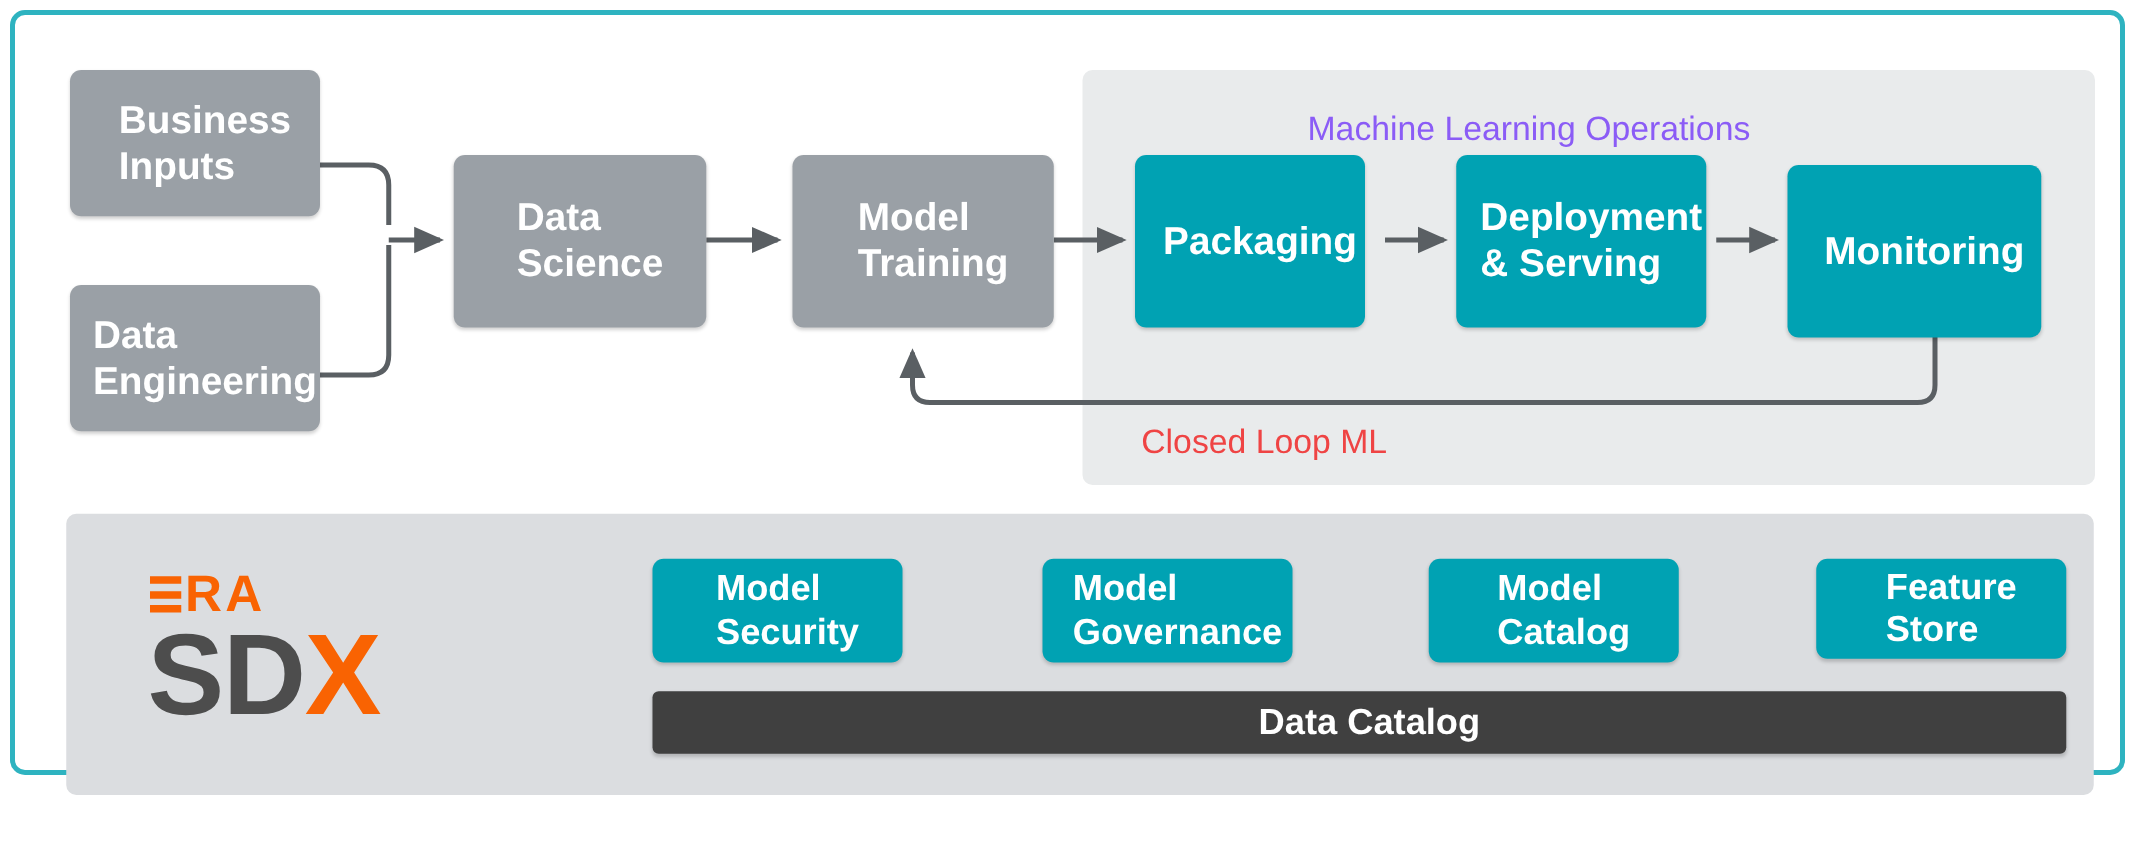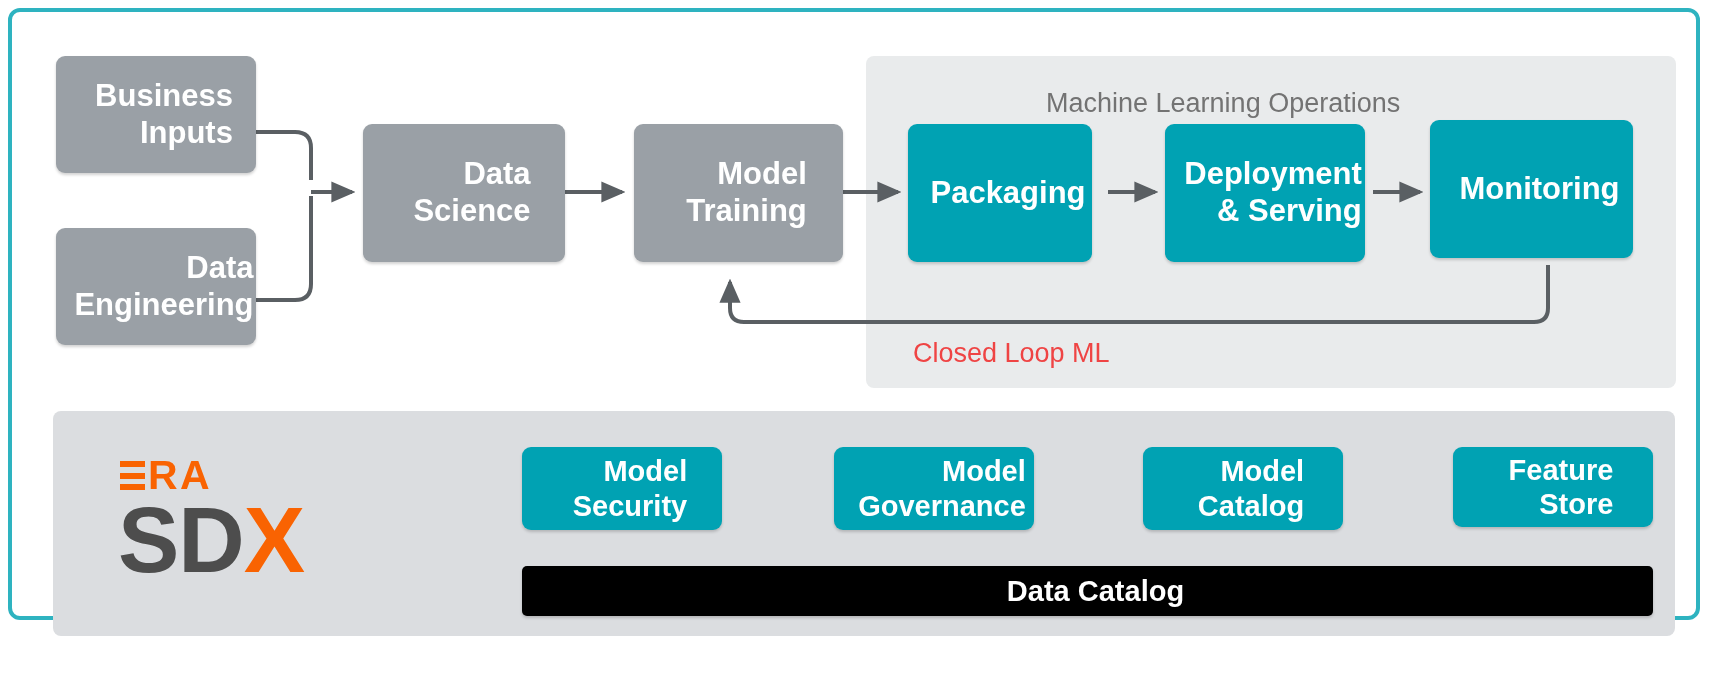--- a/index.html
+++ b/index.html
@@ -29,46 +29,46 @@
     border-radius: 12px;
     background: #ffffff;
   }
   
   .node {
     position: absolute;
     box-sizing: border-box;
     display: flex;
     align-items: center;
     justify-content: center;
-    text-align: right;
+    text-align: left;
     color: #ffffff;
     font-weight: bold;
     line-height: 1.18;
     border-radius: 9px;
     box-shadow: 0 2px 3px rgba(0,0,0,0.18);
     white-space: pre-line;
     user-select: none;
     padding-left: 16px;
   }
   .node.gray  { background: #9aa0a6; }
   .node.teal  { background: #00A2B3; }
-  .node.slate { background: #000000; margin-top: 13px; }
+  .node.slate { background: #404040; }
 
   
   .panel {
     position: absolute;
     box-sizing: border-box;
     border-radius: 8px;
   }
   .panel.mlops { background: #E9EBEC; }
   .panel.sdx   { background: #DBDDE0; }
 
   .panel-title {
     position: absolute;
-    color: #737373;
+    color: #8b5cf6;
     font-size: 27px;
     font-weight: normal;
     white-space: nowrap;
     user-select: none;
   }
   .panel-subtitle {
     position: absolute;
     color: #ef4444;
     font-size: 27px;
     font-weight: normal;
@@ -190,21 +190,21 @@
 
   <div class="node teal" style="left:908px; top:124px; width:184px; height:138px; font-size:31px;">
     <span>Packaging</span>
   </div>
 
   <div class="node teal" style="left:1165px; top:124px; width:200px; height:138px; font-size:31px;">
     <span>Deployment
 &amp; Serving</span>
   </div>
 
-  <div class="node teal" style="left:1430px; top:120px; width:203px; height:138px; font-size:31px;">
+  <div class="node teal" style="left:1430px; top:132px; width:203px; height:138px; font-size:31px;">
     <span>Monitoring</span>
   </div>
 
   <div class="logo" style="left:118px; top:455px;">
     <div class="logo-cloudera">
       <span class="logo-e">
           <i></i>
           <i></i>
           <i></i>
         </span>

